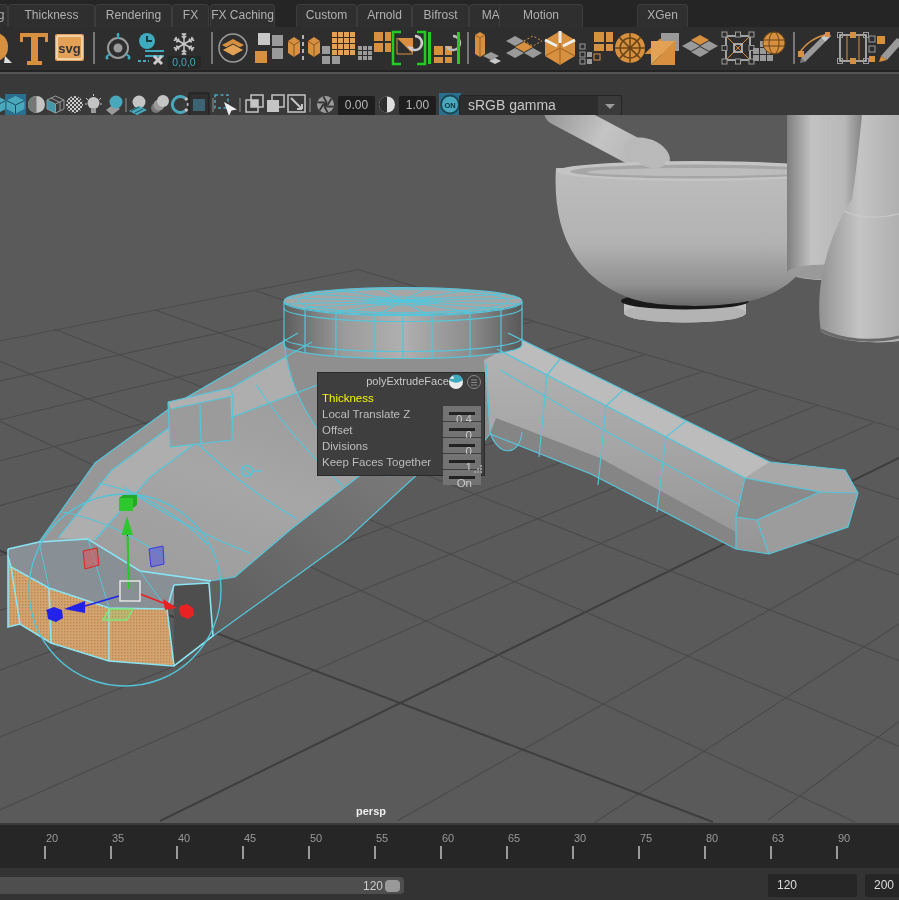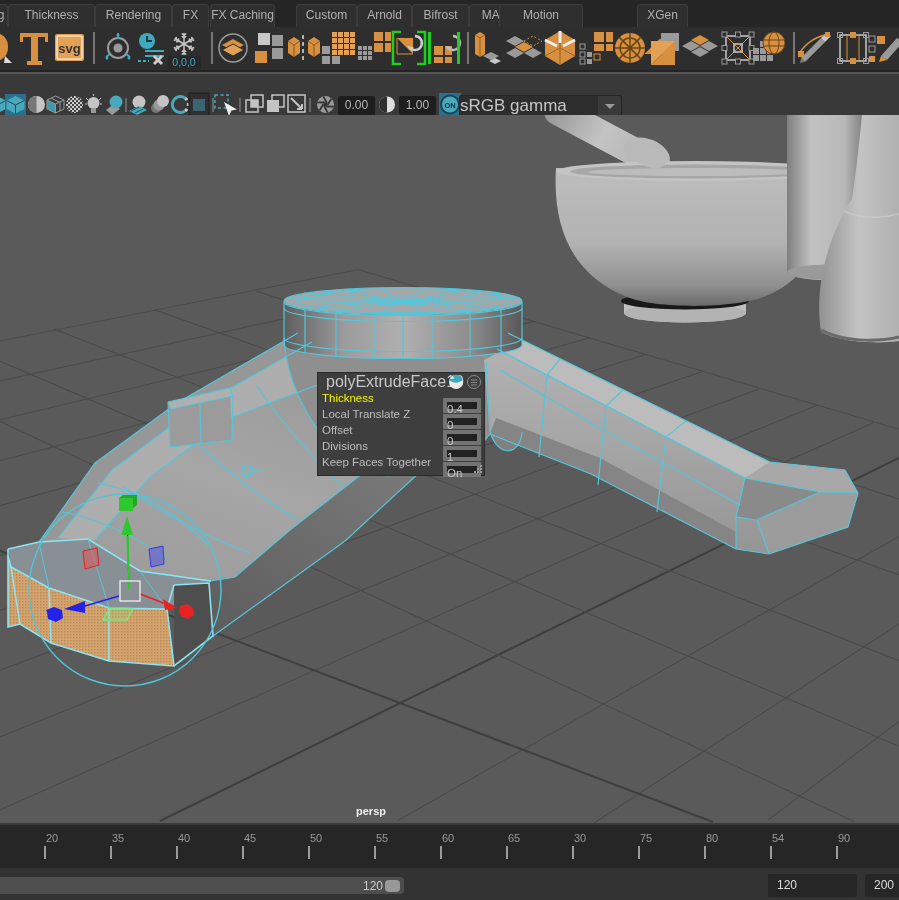--- a/index.html
+++ b/index.html
@@ -9,36 +9,36 @@
 .tab{position:absolute;top:4px;height:23px;background:#2f2f2f;border:1px solid #3d3d3d;border-bottom:none;border-radius:4px 4px 0 0;color:#b0b0b0;font-size:12px;line-height:21px;text-align:center}
 
 #shelf{left:0;top:27px;width:899px;height:43px;background:#2e2e2e}
 #shelf svg{position:absolute;top:2px;left:0}
 
 #groove1{left:0;top:70px;width:899px;height:2px;background:#232323}
 #groove2{left:0;top:72px;width:899px;height:2px;background:#555}
 
 #ptool{left:0;top:74px;width:899px;height:44px;background:#393939}
 .fld{position:absolute;background:#1e1e1e;color:#b9b9b9;font-size:12px;text-align:center;border-radius:2px}
-#drop{position:absolute;left:459px;top:95px;width:163px;height:21px;background:#2d2d2d;border:1px solid #252525;border-radius:2px;color:#c6c6c6;font-size:17px;line-height:19px;padding-left:0}
+#drop{position:absolute;left:459px;top:95px;width:163px;height:21px;background:#2d2d2d;border:1px solid #252525;border-radius:2px;color:#c6c6c6;font-size:14px;line-height:19px;padding-left:8px}
 #droparrow{position:absolute;right:0;top:0;width:23px;height:19px;background:#3a3a3a;border-radius:0 2px 2px 0}
 #droparrow:after{content:"";position:absolute;left:7px;top:8px;border-left:5px solid transparent;border-right:5px solid transparent;border-top:5px solid #9a9a9a}
 
 #timesl{left:0;top:823px;width:899px;height:45px;background:#262626;border-top:2px solid #3a3a3a}
 .tick{position:absolute;top:21px;width:2px;height:13px;background:#9a9a9a}
 .tnum{position:absolute;top:7px;font-size:11px;color:#999;transform:translateX(-50%)}
 #rangesl{left:0;top:868px;width:899px;height:32px;background:#333}
 #rbar{position:absolute;left:0;top:9px;width:404px;height:17px;background:#4e4e4e;border-radius:0 4px 4px 0;color:#ccc;font-size:12px}
 #rhandle{position:absolute;left:385px;top:3px;width:15px;height:12px;background:#999;border-radius:4px}
 .rfld{position:absolute;top:6px;height:23px;background:#262626;border-radius:2px;color:#ddd;font-size:12px;line-height:23px;padding-left:9px}
 
 #popup{left:317px;top:372px;width:168px;height:104px;background:#3e3e3e;border:1px solid #2a2a2a;font-size:11.5px}
-#popup .ttl{height:17px;text-align:center;color:#c8c8c8;position:relative;font-size:16px;line-height:17px;padding-right:12px}
+#popup .ttl{height:17px;text-align:right;color:#c8c8c8;position:relative;font-size:11px;line-height:17px;padding-right:23px}
 #popup .row{height:16px;position:relative;color:#bdbdbd;padding-left:4px;line-height:16px}
-#popup .val{position:absolute;right:3px;top:8px;width:38px;height:15px;background:#222;border:4px solid #737373;color:#c8c8c8;text-align:left;padding-right:3px;line-height:14px}
+#popup .val{position:absolute;right:3px;top:16px;width:38px;height:15px;background:#222;border:6px solid #737373;color:#c8c8c8;text-align:right;padding-right:3px;line-height:14px}
 </style></head><body>
 <div id="root">
 <div id="tabbar" class="abs">
       <div class="tab" style="left:-40px;width:48px">Rigging</div>
       <div class="tab" style="left:8px;width:87px">Thickness</div>
       <div class="tab" style="left:95px;width:77px">Rendering</div>
       <div class="tab" style="left:172px;width:37px">FX</div>
       <div class="tab" style="left:210px;width:65px">FX Caching</div>
       <div class="tab" style="left:296px;width:61px">Custom</div>
       <div class="tab" style="left:357px;width:55px">Arnold</div>
@@ -634,21 +634,21 @@
       <div class="tnum" style="left:448px">60</div>
       <div class="tick" style="left:506px"></div>
       <div class="tnum" style="left:514px">65</div>
       <div class="tick" style="left:572px"></div>
       <div class="tnum" style="left:580px">30</div>
       <div class="tick" style="left:638px"></div>
       <div class="tnum" style="left:646px">75</div>
       <div class="tick" style="left:704px"></div>
       <div class="tnum" style="left:712px">80</div>
       <div class="tick" style="left:770px"></div>
-      <div class="tnum" style="left:778px">54</div>
+      <div class="tnum" style="left:778px">63</div>
       <div class="tick" style="left:836px"></div>
       <div class="tnum" style="left:844px">90</div>
     </div>
 <div id="rangesl" class="abs">
       <div id="rbar">
         <span style="position:absolute;left:363px;top:2px">120</span>
         <div id="rhandle"></div>
       </div>
       <div class="rfld" style="left:768px;width:89px">120</div>
       <div class="rfld" style="left:865px;width:40px">200</div>

